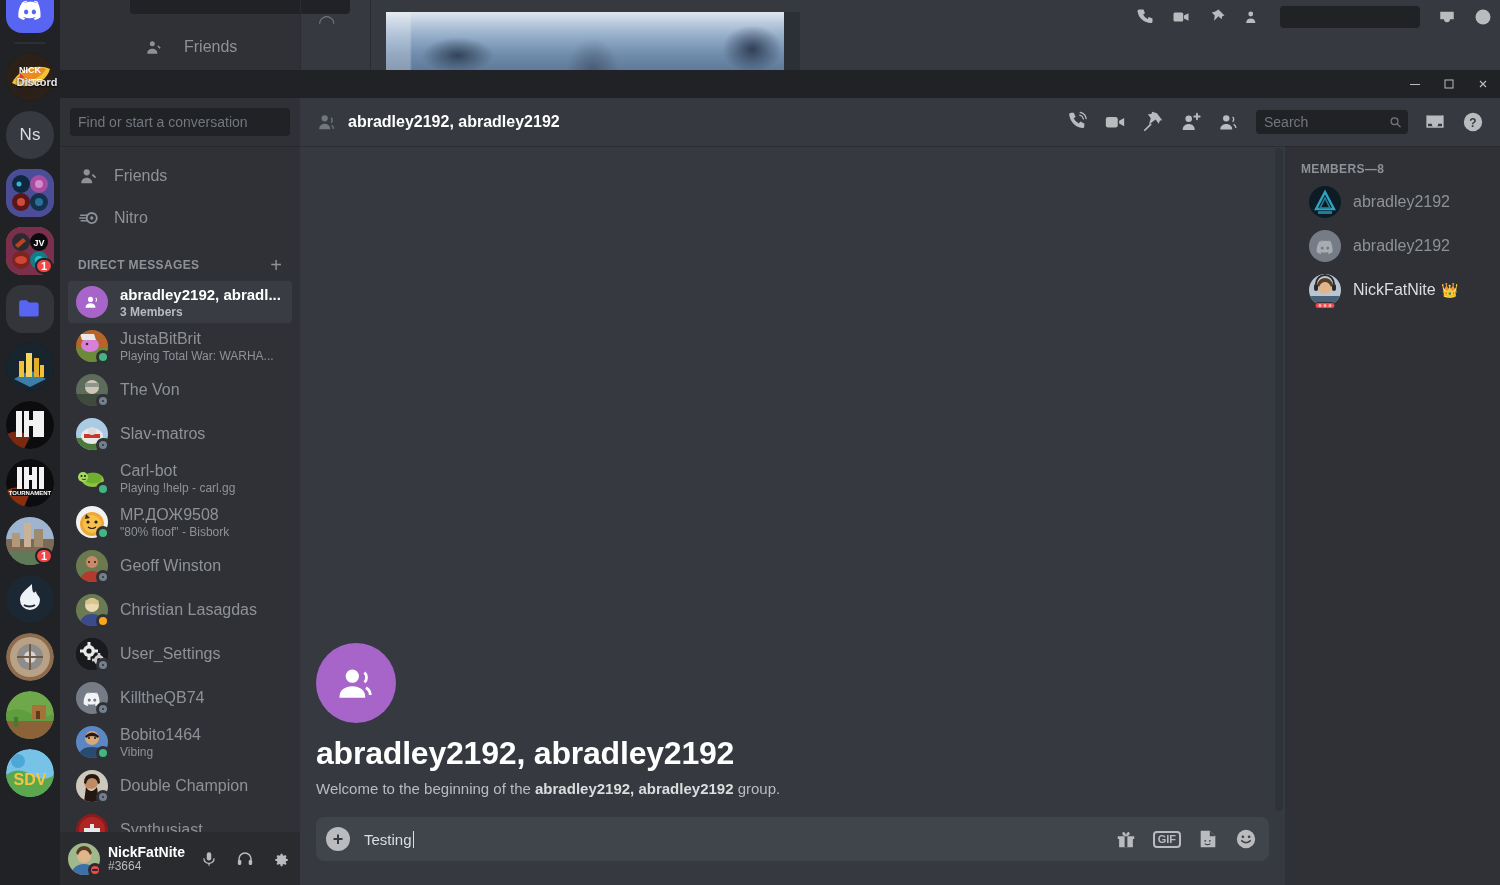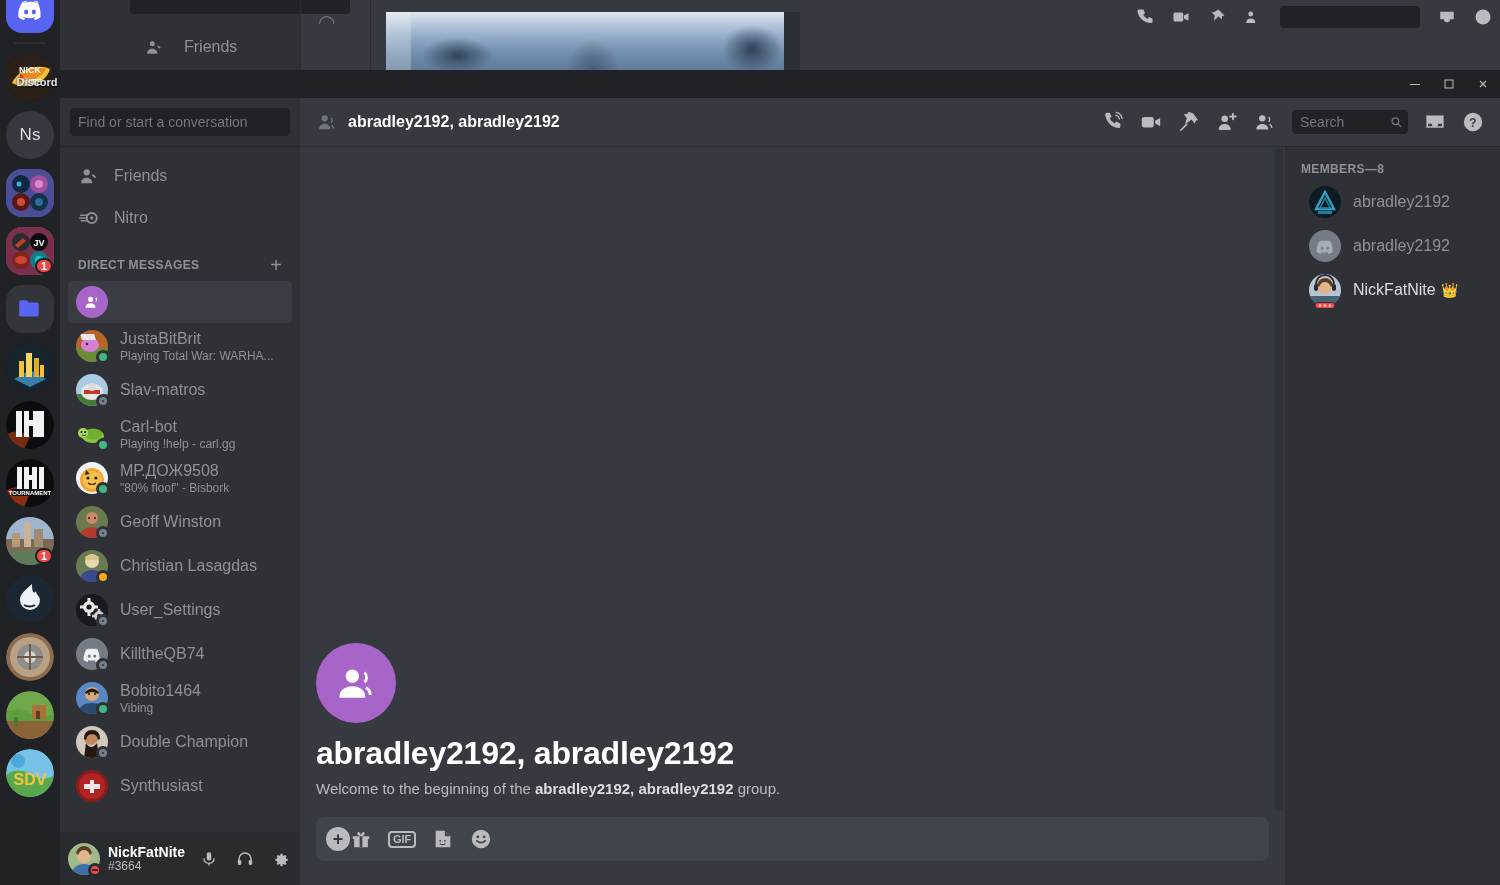--- a/index.html
+++ b/index.html
@@ -118,21 +118,21 @@
   
   #chan-header {
     position:absolute; left:300px; top:98px; right:0; height:48px; background:#36393f;
     display:flex; align-items:center; padding:0 8px 0 16px; box-shadow:0 1px 0 rgba(4,4,5,.2);
     z-index:3;
   }
   #chan-title { color:#fff; font-size:16px; font-weight:bold; margin-left:10px; }
   .hdr-icons { margin-left:auto; display:flex; align-items:center; gap:16px; padding-right:8px; }
   .ico-btn { color:#b9bbbe; display:flex; align-items:center; justify-content:center; cursor:pointer; }
   #hdr-search {
-    width:116px; height:24px; background:#202225; border-radius:4px; display:flex;
+    width:152px; height:24px; background:#202225; border-radius:4px; display:flex;
     align-items:center; padding:0 6px 0 8px;
   }
   #hdr-search input { border:none; background:transparent; color:#dcddde; font-size:14px; width:100%;
                       font-family:"Liberation Sans", sans-serif; }
   #hdr-search input::placeholder { color:#72767d; }
 
   
   #chat { position:absolute; left:300px; top:146px; right:215px; bottom:0; background:#36393f; }
   #chat-scroll { position:absolute; left:0; top:0; right:0; bottom:72px; }
   #welcome { position:absolute; left:16px; bottom:16px; right:30px; }
@@ -463,20 +463,24 @@
     <div class="dm-row active">
       <div class="av">
         <div class="face" style="background:#a865c9">
           <svg width="18" height="18" viewBox="0 0 24 24" fill="#fff">
               <circle cx="10" cy="8.5" r="3.4"></circle>
               <path d="M3.5 19c0-3.1 2.9-5.2 6.5-5.2s6.5 2.1 6.5 5.2v.8h-13z"></path>
               <path d="M17 6.5a3.5 3.5 0 0 1 0 5" stroke="#fff" stroke-width="1.4" fill="none"></path>
             </svg>
         </div>
       </div>
+      <div class="dm-text">
+        <div class="dm-name">abradley2192, abradl...</div>
+        <div class="dm-sub">3 Members</div>
+      </div>
     </div>
 
     <div class="dm-row">
       <div class="av">
         <div class="face">
           <svg class="art" viewBox="0 0 32 32">
               <rect width="32" height="32" fill="#b7632a"></rect>
               <path d="M0 18h32v14H0z" fill="#6b8b3a"></path>
               <ellipse cx="14" cy="15" rx="9" ry="7" fill="#d87fd8"></ellipse>
               <path d="M4 4h14l2 6H6z" fill="#e8e8e8"></path>
@@ -484,20 +488,36 @@
             </svg>
         </div>
         <div class="status online"></div>
       </div>
       <div class="dm-text">
         <div class="dm-name">JustaBitBrit</div>
         <div class="dm-sub">Playing Total War: WARHA...</div>
       </div>
     </div>
 
+    <div class="dm-row">
+      <div class="av">
+        <div class="face">
+          <svg class="art" viewBox="0 0 32 32">
+              <rect width="32" height="32" fill="#5d6b5a"></rect>
+              <path d="M0 20h32v12H0z" fill="#3f4a3d"></path>
+              <circle cx="16" cy="13" r="7" fill="#cfc6b8"></circle>
+              <path d="M9 9h14v4H9z" fill="#8e9689"></path>
+            </svg>
+        </div>
+        <div class="status offline"></div>
+      </div>
+      <div class="dm-text">
+        <div class="dm-name">The Von</div>
+      </div>
+    </div>
 
     <div class="dm-row">
       <div class="av">
         <div class="face">
           <svg class="art" viewBox="0 0 32 32">
               <rect width="32" height="32" fill="#a9cbe4"></rect>
               <path d="M0 20h32v12H0z" fill="#4a7a3a"></path>
               <ellipse cx="16" cy="18" rx="11" ry="8" fill="#e8e8e8"></ellipse>
               <rect x="8" y="16" width="16" height="4" fill="#c9362a"></rect>
               <circle cx="16" cy="13" r="4" fill="#dcdcdc"></circle>
@@ -802,20 +822,21 @@
         </svg>
       </div>
       <div id="welcome-title">abradley2192, abradley2192</div>
       <div id="welcome-sub"><span>Welcome to the beginning of the </span><b>abradley2192, abradley2192</b><span> group.</span></div>
     </div>
   </div>
   <div class="scrolltrack"></div>
 
   <div id="msgbox">
     <div id="msg-plus">+</div>
+    <div id="msg-input"><span>Testing</span><span class="caret"></span></div>
     <div class="msg-icons">
       <div class="ico-btn">
         <svg width="22" height="22" viewBox="0 0 24 24" fill="#b9bbbe">
             <rect x="3" y="9" width="18" height="3"></rect>
             <rect x="4.5" y="12" width="15" height="9"></rect>
             <rect x="10.5" y="9" width="3" height="12" fill="#40444b"></rect>
             <path d="M12 9C10 9 8 8 8 6.3 8 5 9 4.2 10 4.6c1 .4 2 2 2 4.4zM12 9c2 0 4-1 4-2.7 0-1.3-1-2.1-2-1.7-1 .4-2 2-2 4.4z"></path>
           </svg>
       </div>
       <div class="gifbox">GIF</div>

